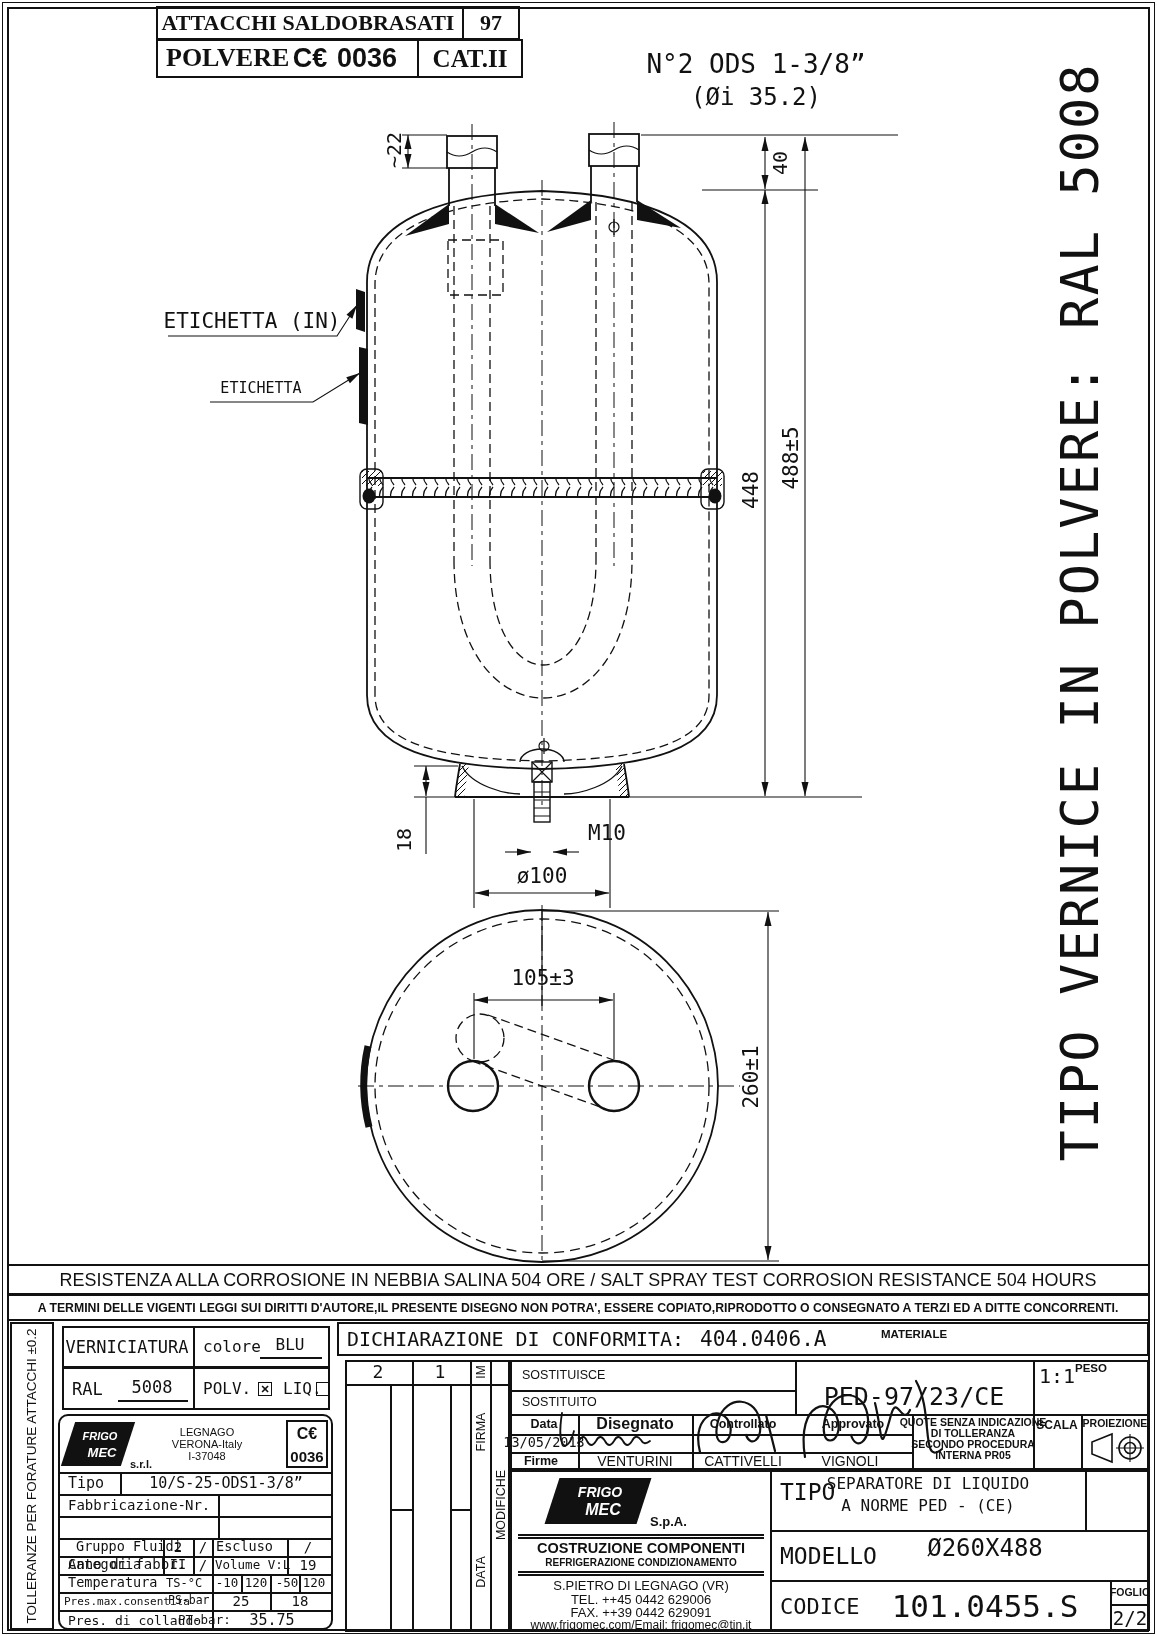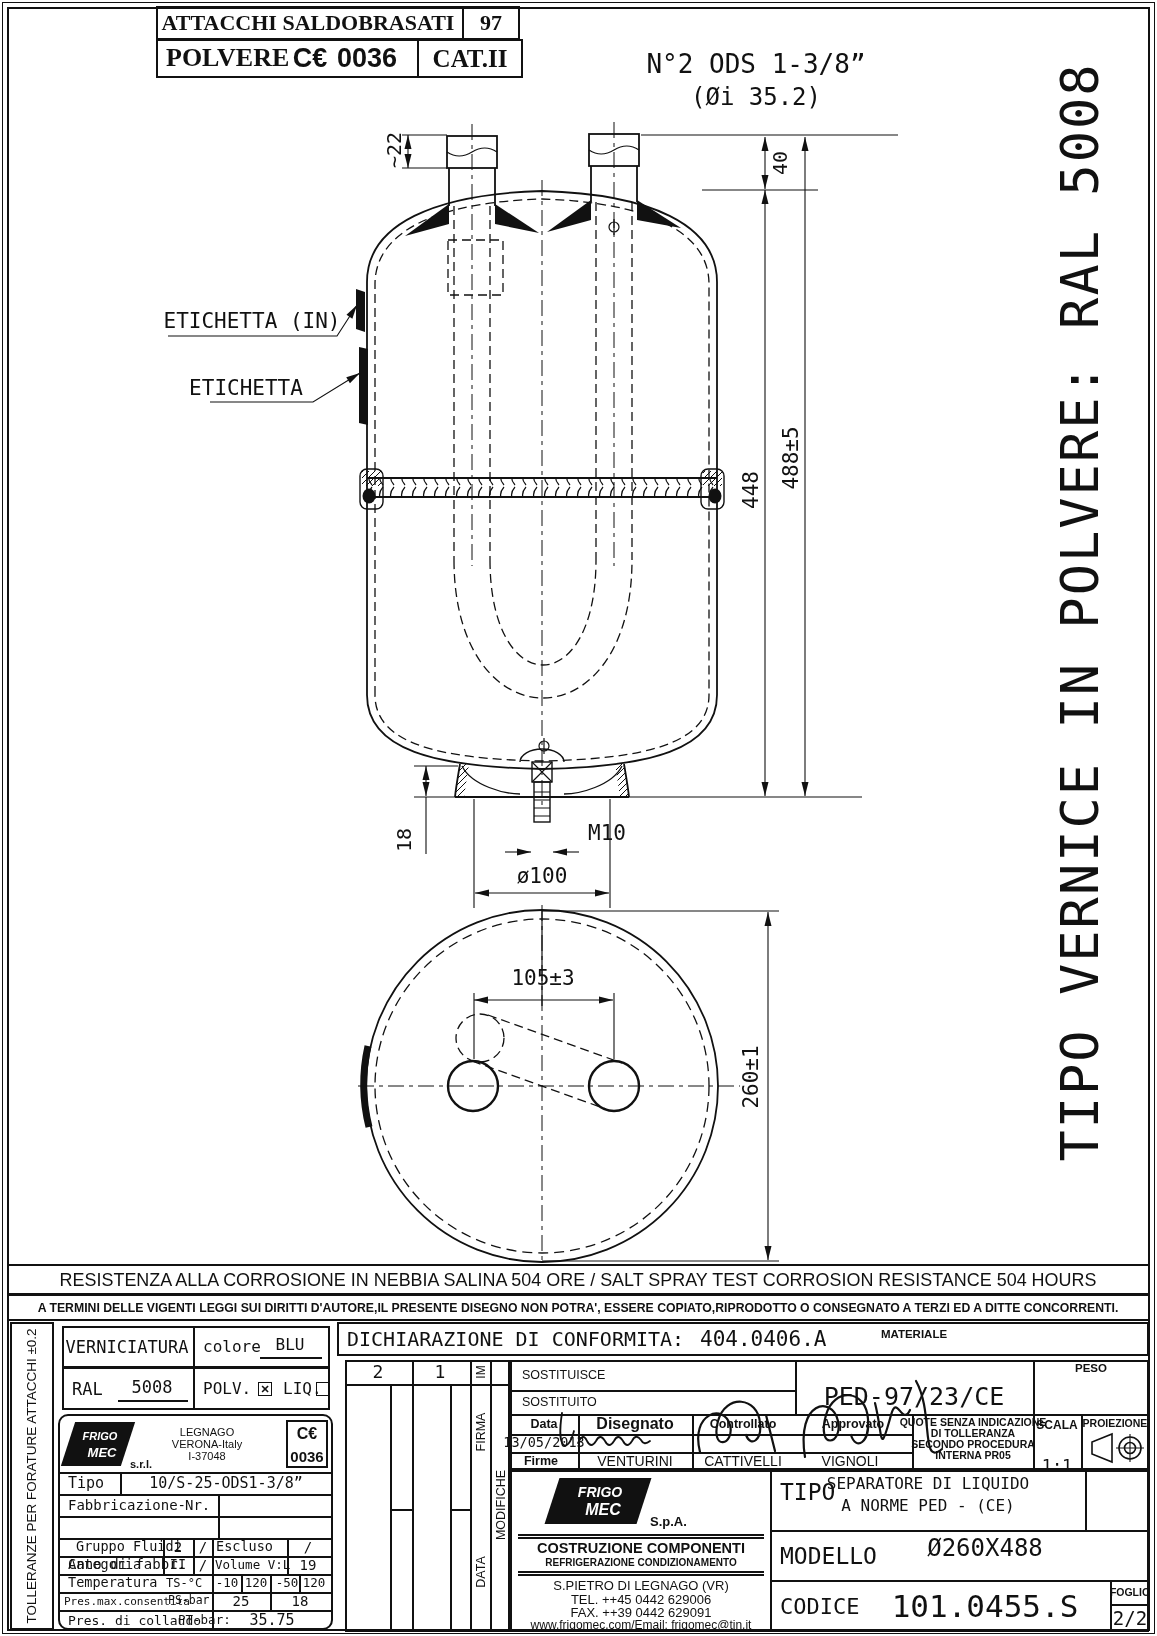--- a/index.html
+++ b/index.html
@@ -143,21 +143,21 @@
     </g>
   </svg>
 
   <span class="t c mono" style="left:756px;top:64px;font-size:26px">N°2 ODS 1-3/8”</span>
   <span class="t c mono" style="left:756px;top:97px;font-size:24px">(Øi 35.2)</span>
   <span class="t v mono" style="left:394px;top:150px;font-size:20px">~22</span>
   <span class="t v mono" style="left:780px;top:163px;font-size:20px">40</span>
   <span class="t v mono wbg" style="left:751px;top:490px;font-size:21px">448</span>
   <span class="t v mono wbg" style="left:791px;top:458px;font-size:21px">488±5</span>
   <span class="t c mono" style="left:252px;top:321px;font-size:21px">ETICHETTA (IN)</span>
-  <span class="t c mono" style="left:246px;top:388px;font-size:21px">ETICHETTA</span>
+  <span class="t c mono" style="left:261px;top:388px;font-size:15px">ETICHETTA</span>
   <span class="t v mono" style="left:404px;top:840px;font-size:20px">18</span>
   <span class="t l mono" style="left:588px;top:833px;font-size:21px">M10</span>
   <span class="t c mono" style="left:542px;top:876px;font-size:21px">ø100</span>
   <span class="t c mono" style="left:543px;top:978px;font-size:21px">105±3</span>
   <span class="t v mono wbg" style="left:751px;top:1077px;font-size:21px">260±1</span>
 
   <div class="bx" style="left:7px;top:1264px;width:1143px;height:31px"></div>
   <span class="t sans" style="left:578px;top:1280px;font-size:18.5px;transform:translate(-50%,-50%) scaleX(.97)">RESISTENZA ALLA CORROSIONE IN NEBBIA SALINA 504 ORE / SALT SPRAY TEST CORROSION RESISTANCE 504 HOURS</span>
   <div class="bx" style="left:7px;top:1294px;width:1143px;height:27px"></div>
   <span class="t sans b" style="left:578px;top:1308px;font-size:12.5px;transform:translate(-50%,-50%) scaleX(.98)">A TERMINI DELLE VIGENTI LEGGI SUI DIRITTI D'AUTORE,IL PRESENTE DISEGNO NON POTRA', ESSERE COPIATO,RIPRODOTTO O CONSEGNATO A TERZI ED A DITTE CONCORRENTI.</span>
@@ -284,21 +284,21 @@
   <span class="t c sans b" style="left:853px;top:1424px;font-size:12.5px">Approvato</span>
   <span class="t c sans b" style="left:541px;top:1461px;font-size:12.5px">Firme</span>
   <span class="t c sans" style="left:635px;top:1461px;font-size:14px">VENTURINI</span>
   <span class="t c sans" style="left:743px;top:1461px;font-size:14px">CATTIVELLI</span>
   <span class="t c sans" style="left:850px;top:1461px;font-size:14px">VIGNOLI</span>
   <span class="t c sans b" style="left:973px;top:1422px;font-size:10.5px">QUOTE SENZA INDICAZIONE</span>
   <span class="t c sans b" style="left:973px;top:1433px;font-size:10.5px">DI TOLLERANZA</span>
   <span class="t c sans b" style="left:973px;top:1444px;font-size:10.5px">SECONDO PROCEDURA</span>
   <span class="t c sans b" style="left:973px;top:1455px;font-size:10.5px">INTERNA PR05</span>
   <span class="t c sans b" style="left:1057px;top:1425px;font-size:12px">SCALA</span>
-  <span class="t c mono" style="left:1057px;top:1466px;font-size:17px">1:1</span>
+  <span class="t c mono" style="left:1057px;top:1376px;font-size:20px">1:1</span>
   <span class="t c sans b" style="left:1115px;top:1423px;font-size:10.5px">PROIEZIONE</span>
   <svg style="left:1088px;top:1432px" width="56" height="32" viewBox="0 0 56 32">
     <g stroke="#111" fill="none" stroke-width="1.6">
       <path d="M4,10 L4,22 L24,30 L24,2 Z"></path>
       <circle cx="42" cy="16" r="11"></circle>
       <circle cx="42" cy="16" r="5.5"></circle>
       <path d="M28,16 H56 M42,2 V30" stroke-width="1.1"></path>
     </g>
   </svg>
 

